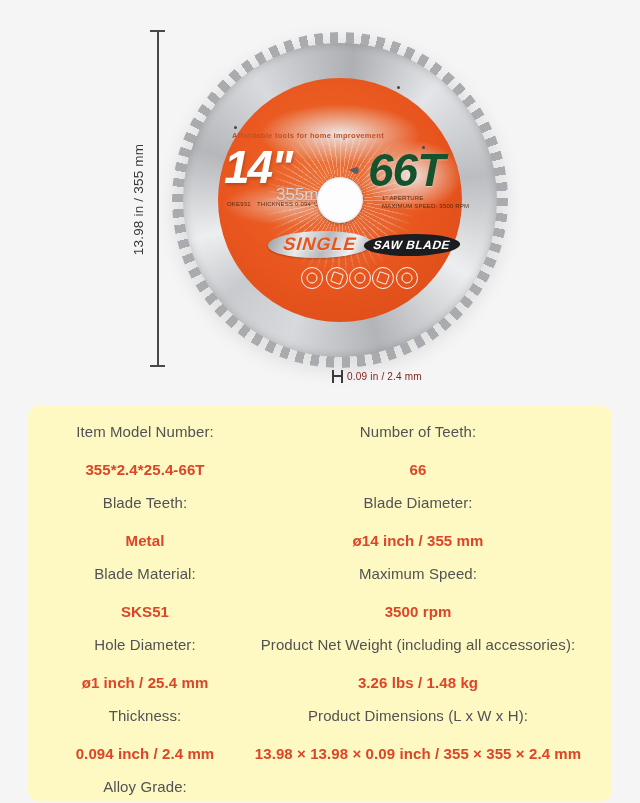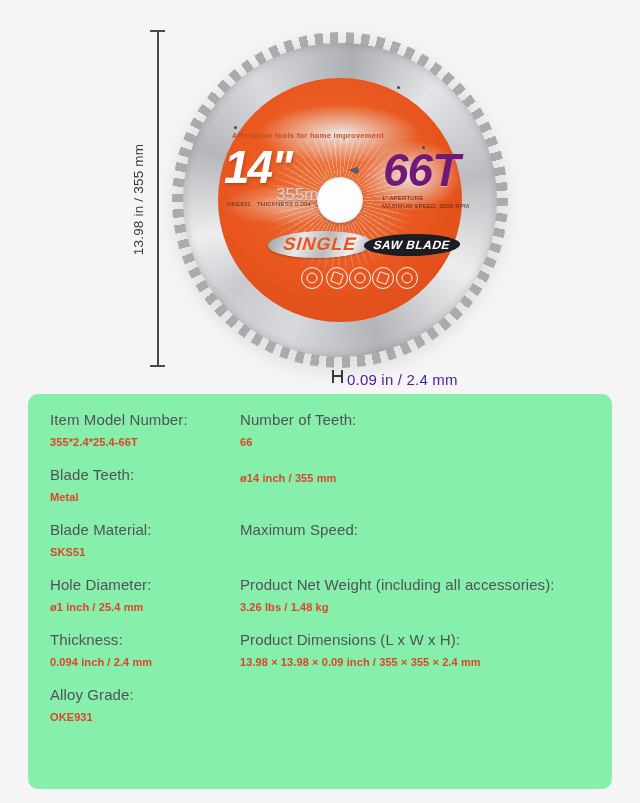--- a/index.html
+++ b/index.html
@@ -67,21 +67,21 @@
     left:60px; top:99px; width:216px; text-align:left;
     font-size:7.5px; font-weight:700; color:#c05127; letter-spacing:.3px;
   }
   .size-inch {
     left:52px; top:108px; font-size:46px; font-weight:800; font-style:italic;
     color:#ffffff; letter-spacing:-2px; text-shadow:1px 2px 3px rgba(110,35,0,.35);
   }
   .size-mm { left:104px; top:153px; font-size:17px; color:#d4d5d8; text-shadow:0 1px 1px rgba(90,30,0,.25); }
   .teeth-count {
     left:196px; top:111px; font-size:46px; font-weight:800; font-style:italic;
-    color:#701a75; letter-spacing:-1px; text-shadow:0 1px 0 rgba(255,255,255,.35);margin-left:15px;
+    color:#14532d; letter-spacing:-1px; text-shadow:0 1px 0 rgba(255,255,255,.35);
   }
   .print { font-size:6px; color:rgba(70,32,12,.88); letter-spacing:.2px; }
   .print-model { left:55px; top:169px; }
   .print-thickness { left:85px; top:169px; }
   .print-aperture { left:210px; top:163px; }
   .print-speed { left:210px; top:171px; }
 
   .aperture-arrow {
     position:absolute; left:172px; top:133px; width:0; height:0;
     border:5px solid transparent; border-right:10px solid #5d5e61;
@@ -125,33 +125,33 @@
 
   .dot { position:absolute; width:3px; height:3px; border-radius:50%; background:#46474a; }
   .dot-1{ left:225px; top:54px; } .dot-2{ left:250px; top:114px; } .dot-3{ left:62px; top:94px; }
 
   
   .dim-bracket {
     position:absolute; left:332px; top:370px; width:11px; height:13px;
     border-left:2px solid #3a3a3c; border-right:2px solid #3a3a3c;
   }
   .dim-bracket::after { content:""; position:absolute; left:0; right:0; top:5px; height:2px; background:#3a3a3c; }
-  .dim-hlabel { position:absolute; left:347px; top:371px; font-size:15px; color:#4c1d95; letter-spacing:.2px; }
+  .dim-hlabel { position:absolute; left:347px; top:371px; font-size:10px; color:#7f1d1d; letter-spacing:.2px; }
 
   
   .card {
-    position:absolute; left:28px; top:394px; width:584px; height:395px;
-    background:#86efac; border-radius:10px;
+    position:absolute; left:28px; top:406px; width:584px; height:395px;
+    background:#fef9c3; border-radius:10px;text-align:center;
   }
   .specs {
     display:grid; grid-template-columns:190px 1fr; row-gap:13px;
     padding:16px 16px 0 22px;
   }
   .spec-label { font-size:15px; color:#525254; line-height:19px; letter-spacing:.1px; }
-  .spec-value { font-size:11px; font-weight:700; color:#dd4527; line-height:20px; margin-top:3px; letter-spacing:.1px; }
+  .spec-value { font-size:15px; font-weight:700; color:#dd4527; line-height:20px; margin-top:19px; letter-spacing:.1px; }
 </style>
 </head>
 <body>
 
 <div class="hero">
 
   <div class="dim-vline"></div>
   <div class="dim-vcap top"></div>
   <div class="dim-vcap bot"></div>
   <div class="dim-vlabel">13.98 in / 355 mm</div>
@@ -207,28 +207,30 @@
     </div>
     <div class="spec-item">
       <div class="spec-label">Number of Teeth:</div>
       <div class="spec-value">66</div>
     </div>
     <div class="spec-item">
       <div class="spec-label">Blade Teeth:</div>
       <div class="spec-value">Metal</div>
     </div>
     <div class="spec-item">
+      <div class="spec-label">Blade Diameter:</div>
       <div class="spec-value">ø14 inch / 355 mm</div>
     </div>
     <div class="spec-item">
       <div class="spec-label">Blade Material:</div>
       <div class="spec-value">SKS51</div>
     </div>
     <div class="spec-item">
       <div class="spec-label">Maximum Speed:</div>
+      <div class="spec-value">3500 rpm</div>
     </div>
     <div class="spec-item">
       <div class="spec-label">Hole Diameter:</div>
       <div class="spec-value">ø1 inch / 25.4 mm</div>
     </div>
     <div class="spec-item">
       <div class="spec-label">Product Net Weight (including all accessories):</div>
       <div class="spec-value">3.26 lbs / 1.48 kg</div>
     </div>
     <div class="spec-item">

